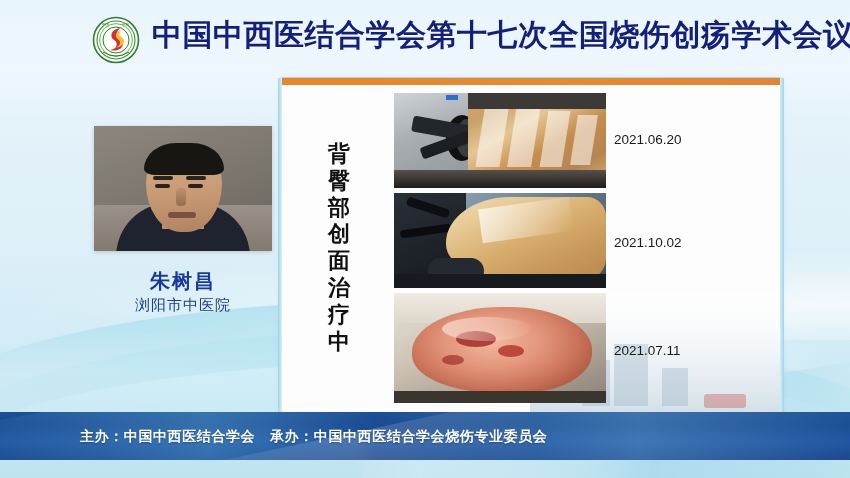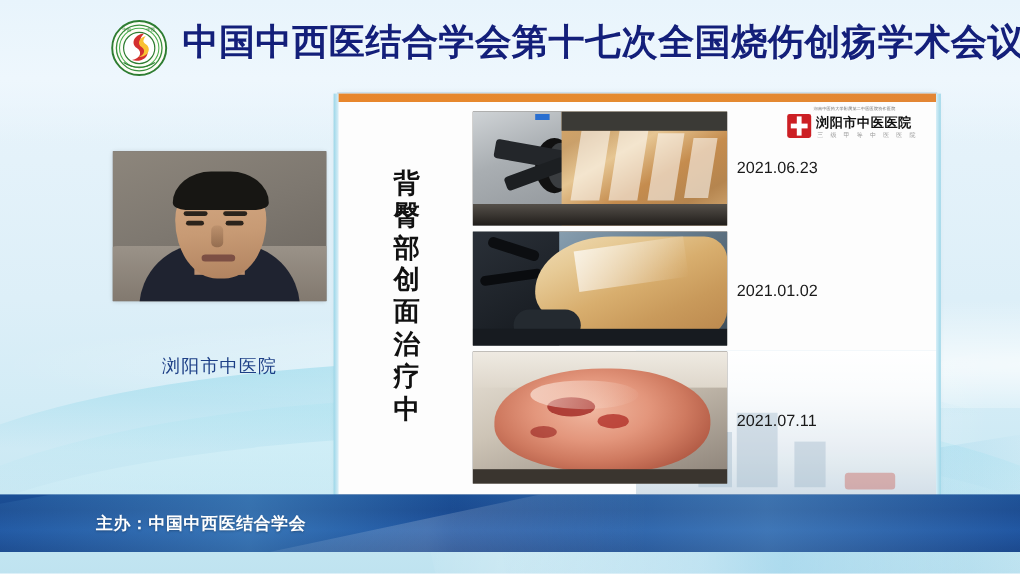--- a/index.html
+++ b/index.html
@@ -260,40 +260,35 @@
     <div class="neck"></div>
     <div class="head"></div>
     <div class="hair"></div>
     <div class="brow-l"></div>
     <div class="brow-r"></div>
     <div class="eye-l"></div>
     <div class="eye-r"></div>
     <div class="nose"></div>
     <div class="mouth"></div>
   </div>
+  <div class="sp-name">朱树昌</div>
   <div class="sp-org">浏阳市中医院</div>
 
   <div class="share-edge-l"></div>
   <div class="share-edge-r"></div>
   <div class="share">
     <div class="orangebar"></div>
 
     <div class="slide">
       <div class="slide-bg-photo"></div>
       <div class="slide-bg-b1"></div>
       <div class="slide-bg-b2"></div>
       <div class="slide-bg-b3"></div>
       <div class="slide-bg-red"></div>
 
-      <div class="hosp">
-        <div class="hosp-tiny">湖南中医药大学附属第二中医医院协作医院</div>
-        <div class="hosp-mark"></div>
-        <div class="hosp-name">浏阳市中医医院</div>
-        <div class="hosp-sub">三 级 甲 等 中 医 医 院</div>
-      </div>
 
       <div class="vcap">
         <span>背</span>
         <span>臀</span>
         <span>部</span>
         <span>创</span>
         <span>面</span>
         <span>治</span>
         <span>疗</span>
         <span>中</span>
@@ -307,33 +302,33 @@
         <div class="p1-arm2"></div>
         <div class="p1-wound"></div>
         <div class="p1-g1"></div>
         <div class="p1-g2"></div>
         <div class="p1-g3"></div>
         <div class="p1-g4"></div>
         <div class="p1-top"></div>
         <div class="p1-blue"></div>
         <div class="p1-bottom"></div>
       </div>
-      <div class="dt dt1">2021.06.23</div>
+      <div class="dt dt1">2021.06.20</div>
 
       <div class="ph ph2">
         <div class="p2-bg"></div>
         <div class="p2-dark"></div>
         <div class="p2-rail"></div>
         <div class="p2-rail2"></div>
         <div class="p2-body"></div>
         <div class="p2-sheen"></div>
         <div class="p2-hand"></div>
         <div class="p2-bot"></div>
       </div>
-      <div class="dt dt2">2021.01.02</div>
+      <div class="dt dt2">2021.10.02</div>
 
       <div class="ph ph3">
         <div class="p3-bg"></div>
         <div class="p3-sheet"></div>
         <div class="p3-skin"></div>
         <div class="p3-red1"></div>
         <div class="p3-red2"></div>
         <div class="p3-red3"></div>
         <div class="p3-shine"></div>
         <div class="p3-bot"></div>
@@ -378,15 +373,16 @@
         <div class="tr-blue">0</div>
       </div>
     </div>
   </div>
 
   <div class="footer">
     <div class="f-sw1"></div>
     <div class="f-sw2"></div>
     <div class="f-sw3"></div>
     <div class="f-item f1">主办：中国中西医结合学会</div>
+    <div class="f-item f2">承办：中国中西医结合学会烧伤专业委员会</div>
   </div>
 
 </div>
 
 </body></html>

